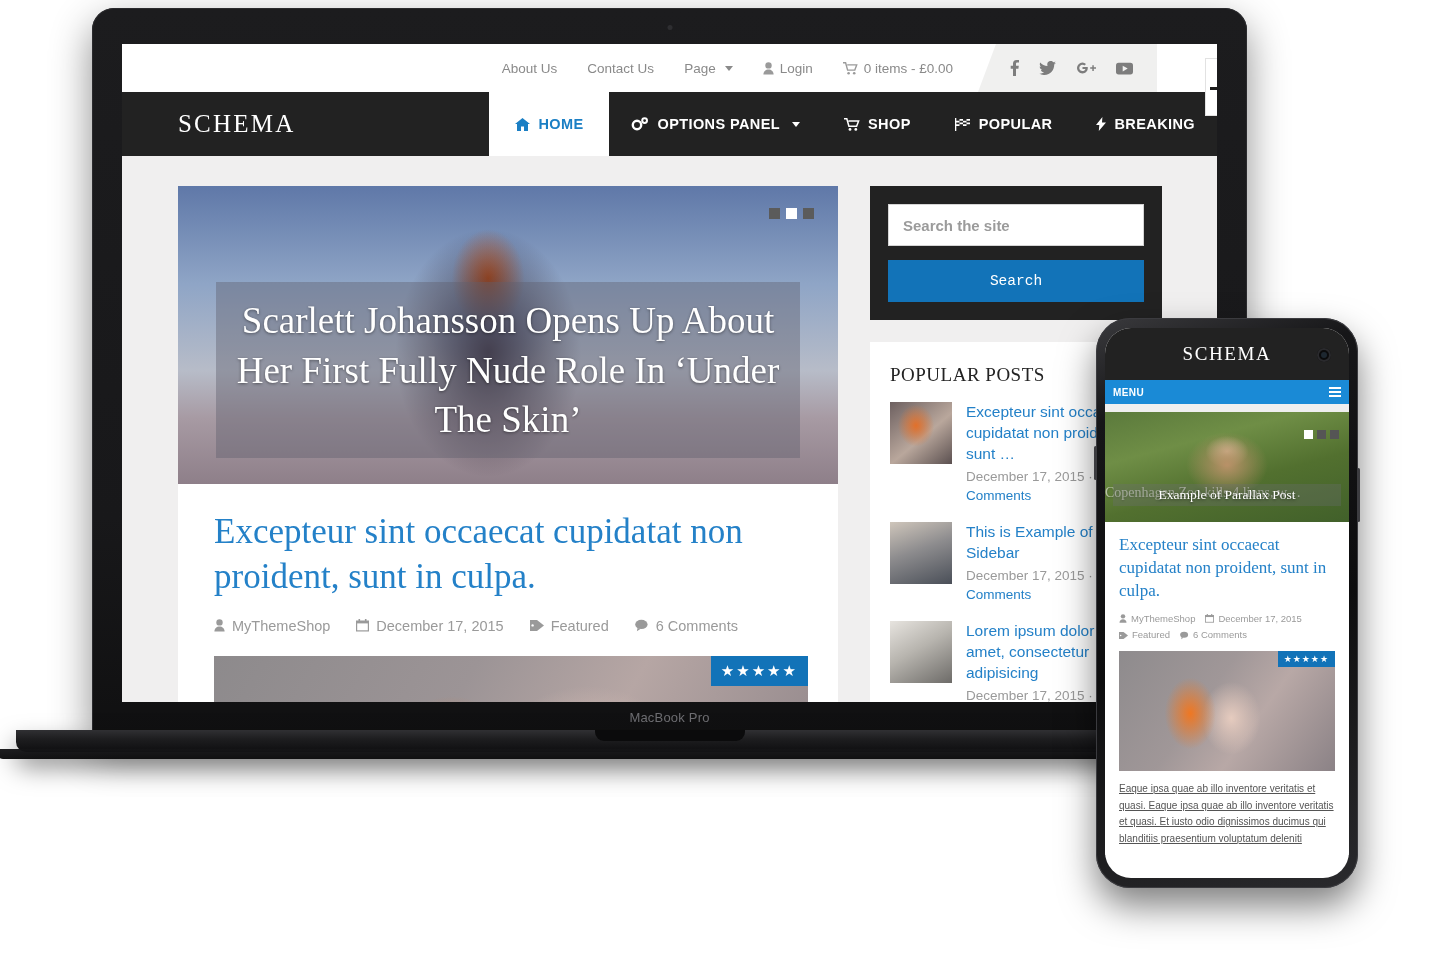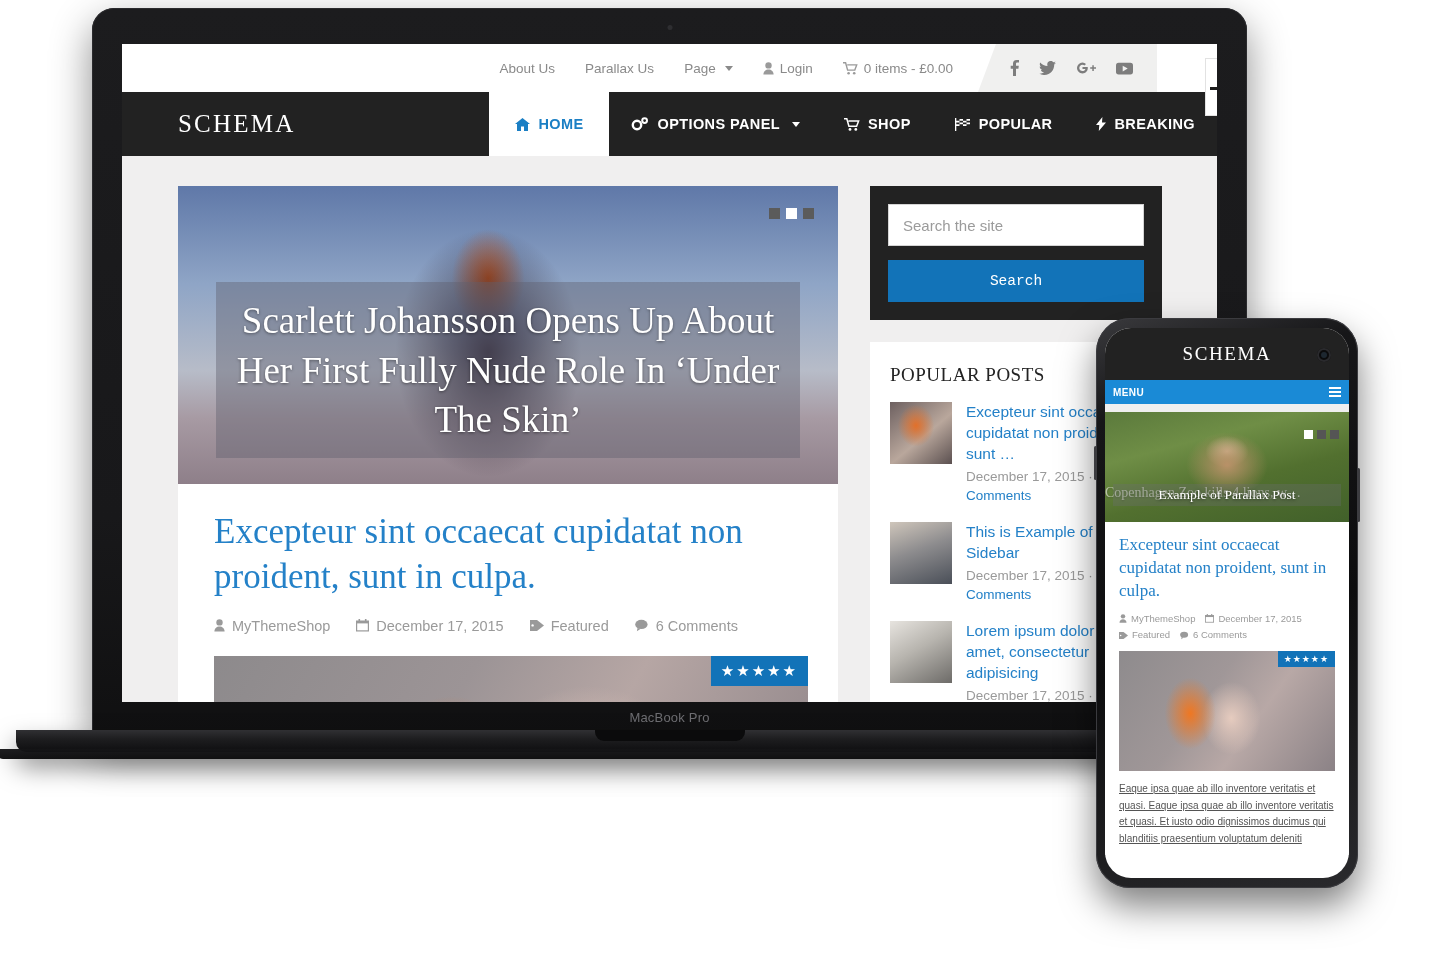--- a/index.html
+++ b/index.html
@@ -114,21 +114,21 @@
     background:
       radial-gradient(ellipse 120px 150px at 40% 70%, #e6732a, rgba(230,115,42,0) 62%),
       radial-gradient(ellipse 140px 120px at 63% 60%, rgba(222,196,186,.95), rgba(222,196,186,0) 70%),
       linear-gradient(120deg,#8d8a8c 0%,#9c9496 38%,#b6a6a4 62%,#8e8488 100%);
   }
   .stars { position:absolute; right:0; top:0; background:#1273b8; color:#fff;
     padding:6px 10px; font-size:15px; letter-spacing:2px; }
 
   .widget-dark { background:#222222; padding:18px; }
   .search-input { width:100%; height:42px; border:1px solid #d5d5d5; background:#fff;
-    padding:0 14px; font-size:15px; color:#9b9b9b; display:flex; align-items:center; }
+    padding:0 14px; font-size:15px; color:#9b9b9b; display:flex; align-items:center;font-weight:bold; }
   .search-btn { width:100%; height:42px; background:#1273b8; color:#fff;
     border:none; margin-top:14px; font-size:14.5px; cursor:pointer;
     font-family:Liberation Mono, monospace; }
 
   .widget { background:#ffffff; padding:22px 20px 18px 20px; margin-top:22px; }
   .widget-title { font-family:"Liberation Serif", serif; font-size:19px;
     letter-spacing:.5px; color:#232323; margin-bottom:16px; }
   .pp { display:flex; gap:14px; margin-bottom:16px; }
   .pp-thumb { width:62px; height:62px; flex:0 0 62px; }
   .pp1 { background:radial-gradient(ellipse 26px 30px at 42% 38%, #e2702a, rgba(226,112,42,0) 70%),
@@ -214,21 +214,21 @@
 
     <div class="screen">
       <div class="site">
 
         <div class="topbar">
           <div class="topnav">
             <a href="#">
               <span>About Us</span>
             </a>
             <a href="#">
-              <span>Parallax Us</span>
+              <span>Contact Us</span>
             </a>
             <a href="#">
               <span>Page</span>
               <i class="caret"></i>
             </a>
             <a href="#">
               <svg width="11" height="13" viewBox="0 0 11 13">
                   <circle cx="5.5" cy="3.4" r="3.2" fill="#9a9a9a"></circle>
                   <path d="M0.4 12.6c0-3 2.3-5 5.1-5s5.1 2 5.1 5z" fill="#9a9a9a"></path>
                 </svg>

